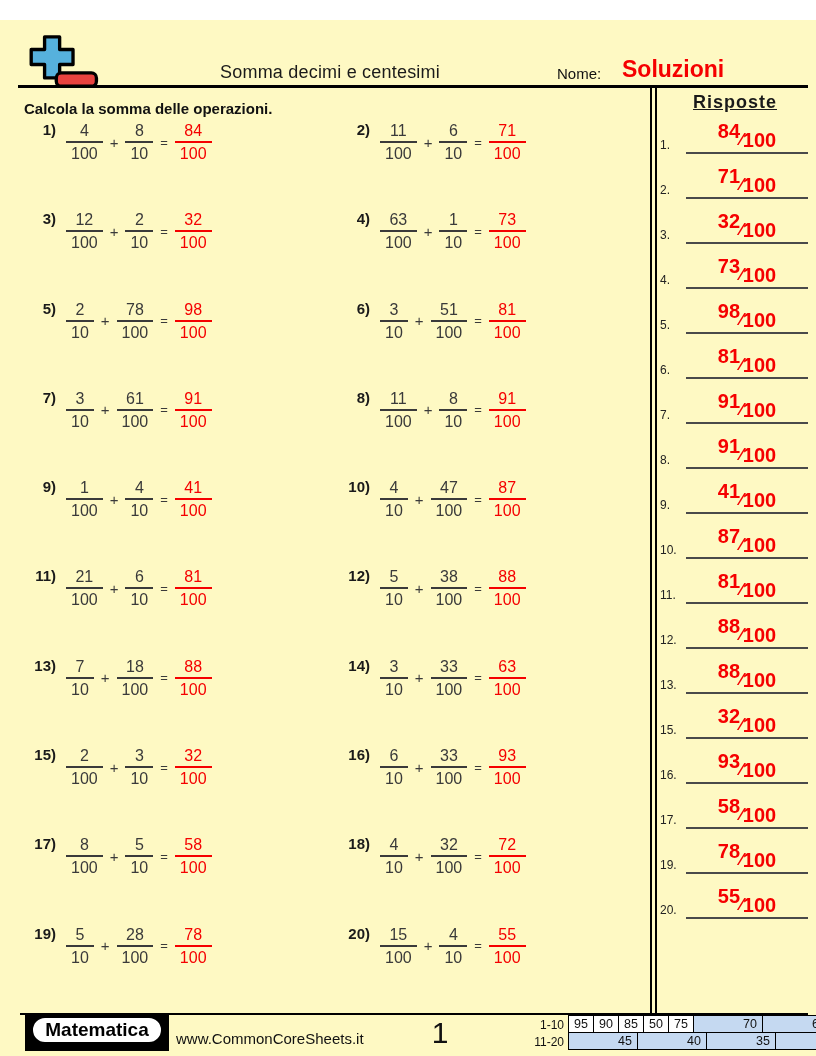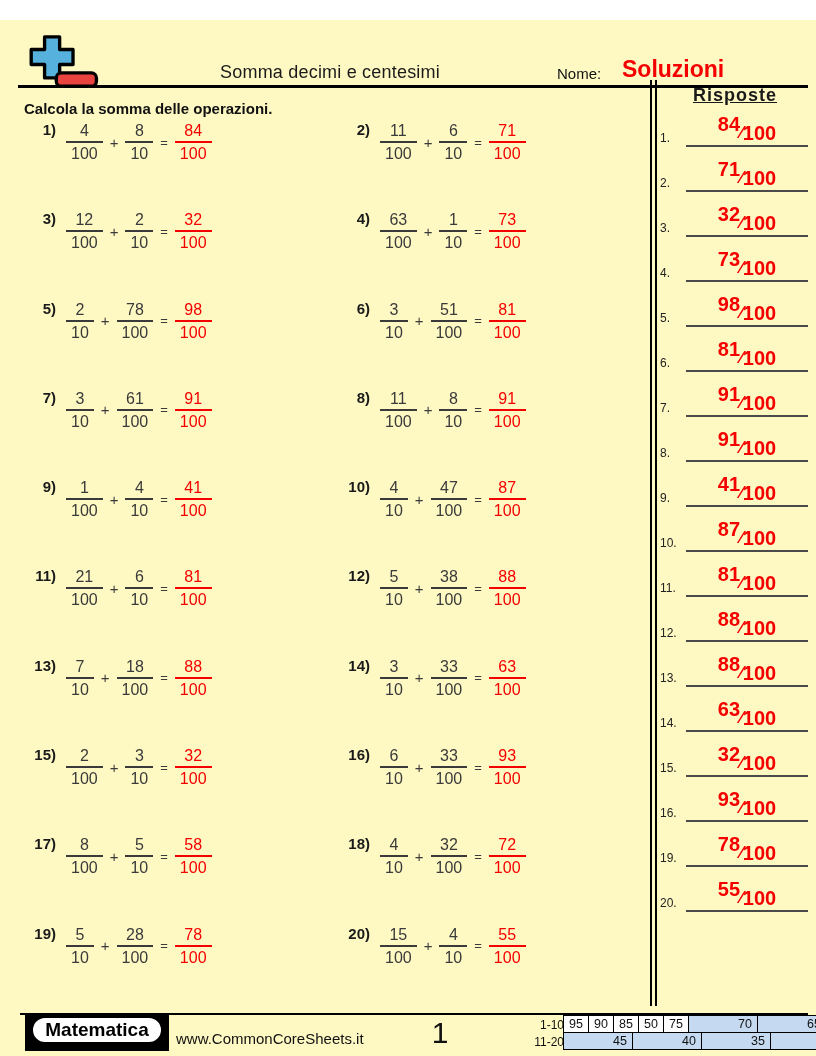--- a/index.html
+++ b/index.html
@@ -24,21 +24,21 @@
   .frac{display:inline-flex;flex-direction:column;align-items:stretch;text-align:center;
         font-size:16px;color:#3a3a3a;line-height:19px;}
   .frac .top{border-bottom:2px solid #3a3a3a;padding:0 5px 1px 5px;}
   .frac .bot{padding:1px 5px 0 5px;}
   .frac.red{color:#f50000;}
   .frac.red .top{border-bottom-color:#f50000;}
   .op{margin:0 7px;font-size:15px;color:#3a3a3a;}
   .op.eq{font-size:13px;}
 
   
-  .answers-col{position:absolute;left:650px;top:60px;width:166px;height:926px;}
+  .answers-col{position:absolute;left:650px;top:67px;width:166px;height:926px;}
   .sep-a,.sep-b{position:absolute;top:0;width:2px;height:926px;background:#000;}
   .sep-a{left:0;} .sep-b{left:5px;}
   .answers-title{position:absolute;left:10px;top:5px;width:150px;text-align:center;
                  font-size:18px;font-weight:bold;letter-spacing:1px;
                  text-decoration:underline;color:#1a1a1a;}
   .answers-list{position:absolute;left:8px;top:25px;width:156px;}
   .answer-item{position:relative;height:45px;}
   .answer-line{position:absolute;left:28px;right:6px;bottom:3px;height:2px;background:#4a4a4a;}
   .answer-num{position:absolute;left:2px;bottom:5px;font-size:12px;color:#222;}
   .answer-val{position:absolute;left:28px;right:6px;bottom:5px;text-align:center;
@@ -51,21 +51,21 @@
   .footline{position:absolute;left:20px;top:993px;width:788px;height:2px;background:#000;}
   .brand{position:absolute;left:25px;top:995px;width:144px;height:36px;background:#000;
          display:flex;align-items:flex-start;justify-content:center;}
   .brand-capsule{background:#fff;border:3px solid #000;border-radius:18px;
                  padding:1px 12px;font-size:19px;font-weight:bold;color:#000;white-space:nowrap;}
   .site-url{position:absolute;left:176px;top:1010px;font-size:15px;color:#111;}
   .page-num{position:absolute;left:400px;top:996px;width:80px;text-align:center;
             font-size:30px;color:#111;}
   .score-table{position:absolute;left:528px;top:996px;}
   .score-row{display:flex;align-items:center;height:17px;}
-  .score-label{width:36px;text-align:right;font-size:12px;color:#111;}
+  .score-label{width:36px;text-align:right;padding-right:5px;font-size:12px;color:#111;}
   .score-cell{width:24px;height:16px;border:1px solid #000;margin-left:-1px;margin-top:-1px;
               font-size:12.5px;text-align:center;line-height:16px;background:#fff;color:#111;}
   .score-cell.hl{background:#c5d9f1;padding-left:44px;}
 </style>
 </head>
 <body>
 
 <div class="page">
 
   <div class="logo">
@@ -545,44 +545,44 @@
   </div>
 
   <div class="answer-item">
     <span class="answer-num">13.</span>
     <span class="answer-val">
       <span class="n">88</span><span class="sl">⁄</span><span class="d">100</span>
     </span>
     <span class="answer-line"></span>
   </div>
 
-  <div class="answer-item">
-    <span class="answer-num">14.</span>
-    <span class="answer-val">
-      <span class="n">63</span><span class="sl">⁄</span><span class="d">100</span>
-    </span>
-    <span class="answer-line"></span>
-  </div>
 
   <div class="answer-item">
     <span class="answer-num">15.</span>
     <span class="answer-val">
       <span class="n">32</span><span class="sl">⁄</span><span class="d">100</span>
     </span>
     <span class="answer-line"></span>
   </div>
 
   <div class="answer-item">
     <span class="answer-num">16.</span>
     <span class="answer-val">
       <span class="n">93</span><span class="sl">⁄</span><span class="d">100</span>
     </span>
     <span class="answer-line"></span>
   </div>
 
+  <div class="answer-item">
+    <span class="answer-num">17.</span>
+    <span class="answer-val">
+      <span class="n">58</span><span class="sl">⁄</span><span class="d">100</span>
+    </span>
+    <span class="answer-line"></span>
+  </div>
 
 
   <div class="answer-item">
     <span class="answer-num">19.</span>
     <span class="answer-val">
       <span class="n">78</span><span class="sl">⁄</span><span class="d">100</span>
     </span>
     <span class="answer-line"></span>
   </div>
 

